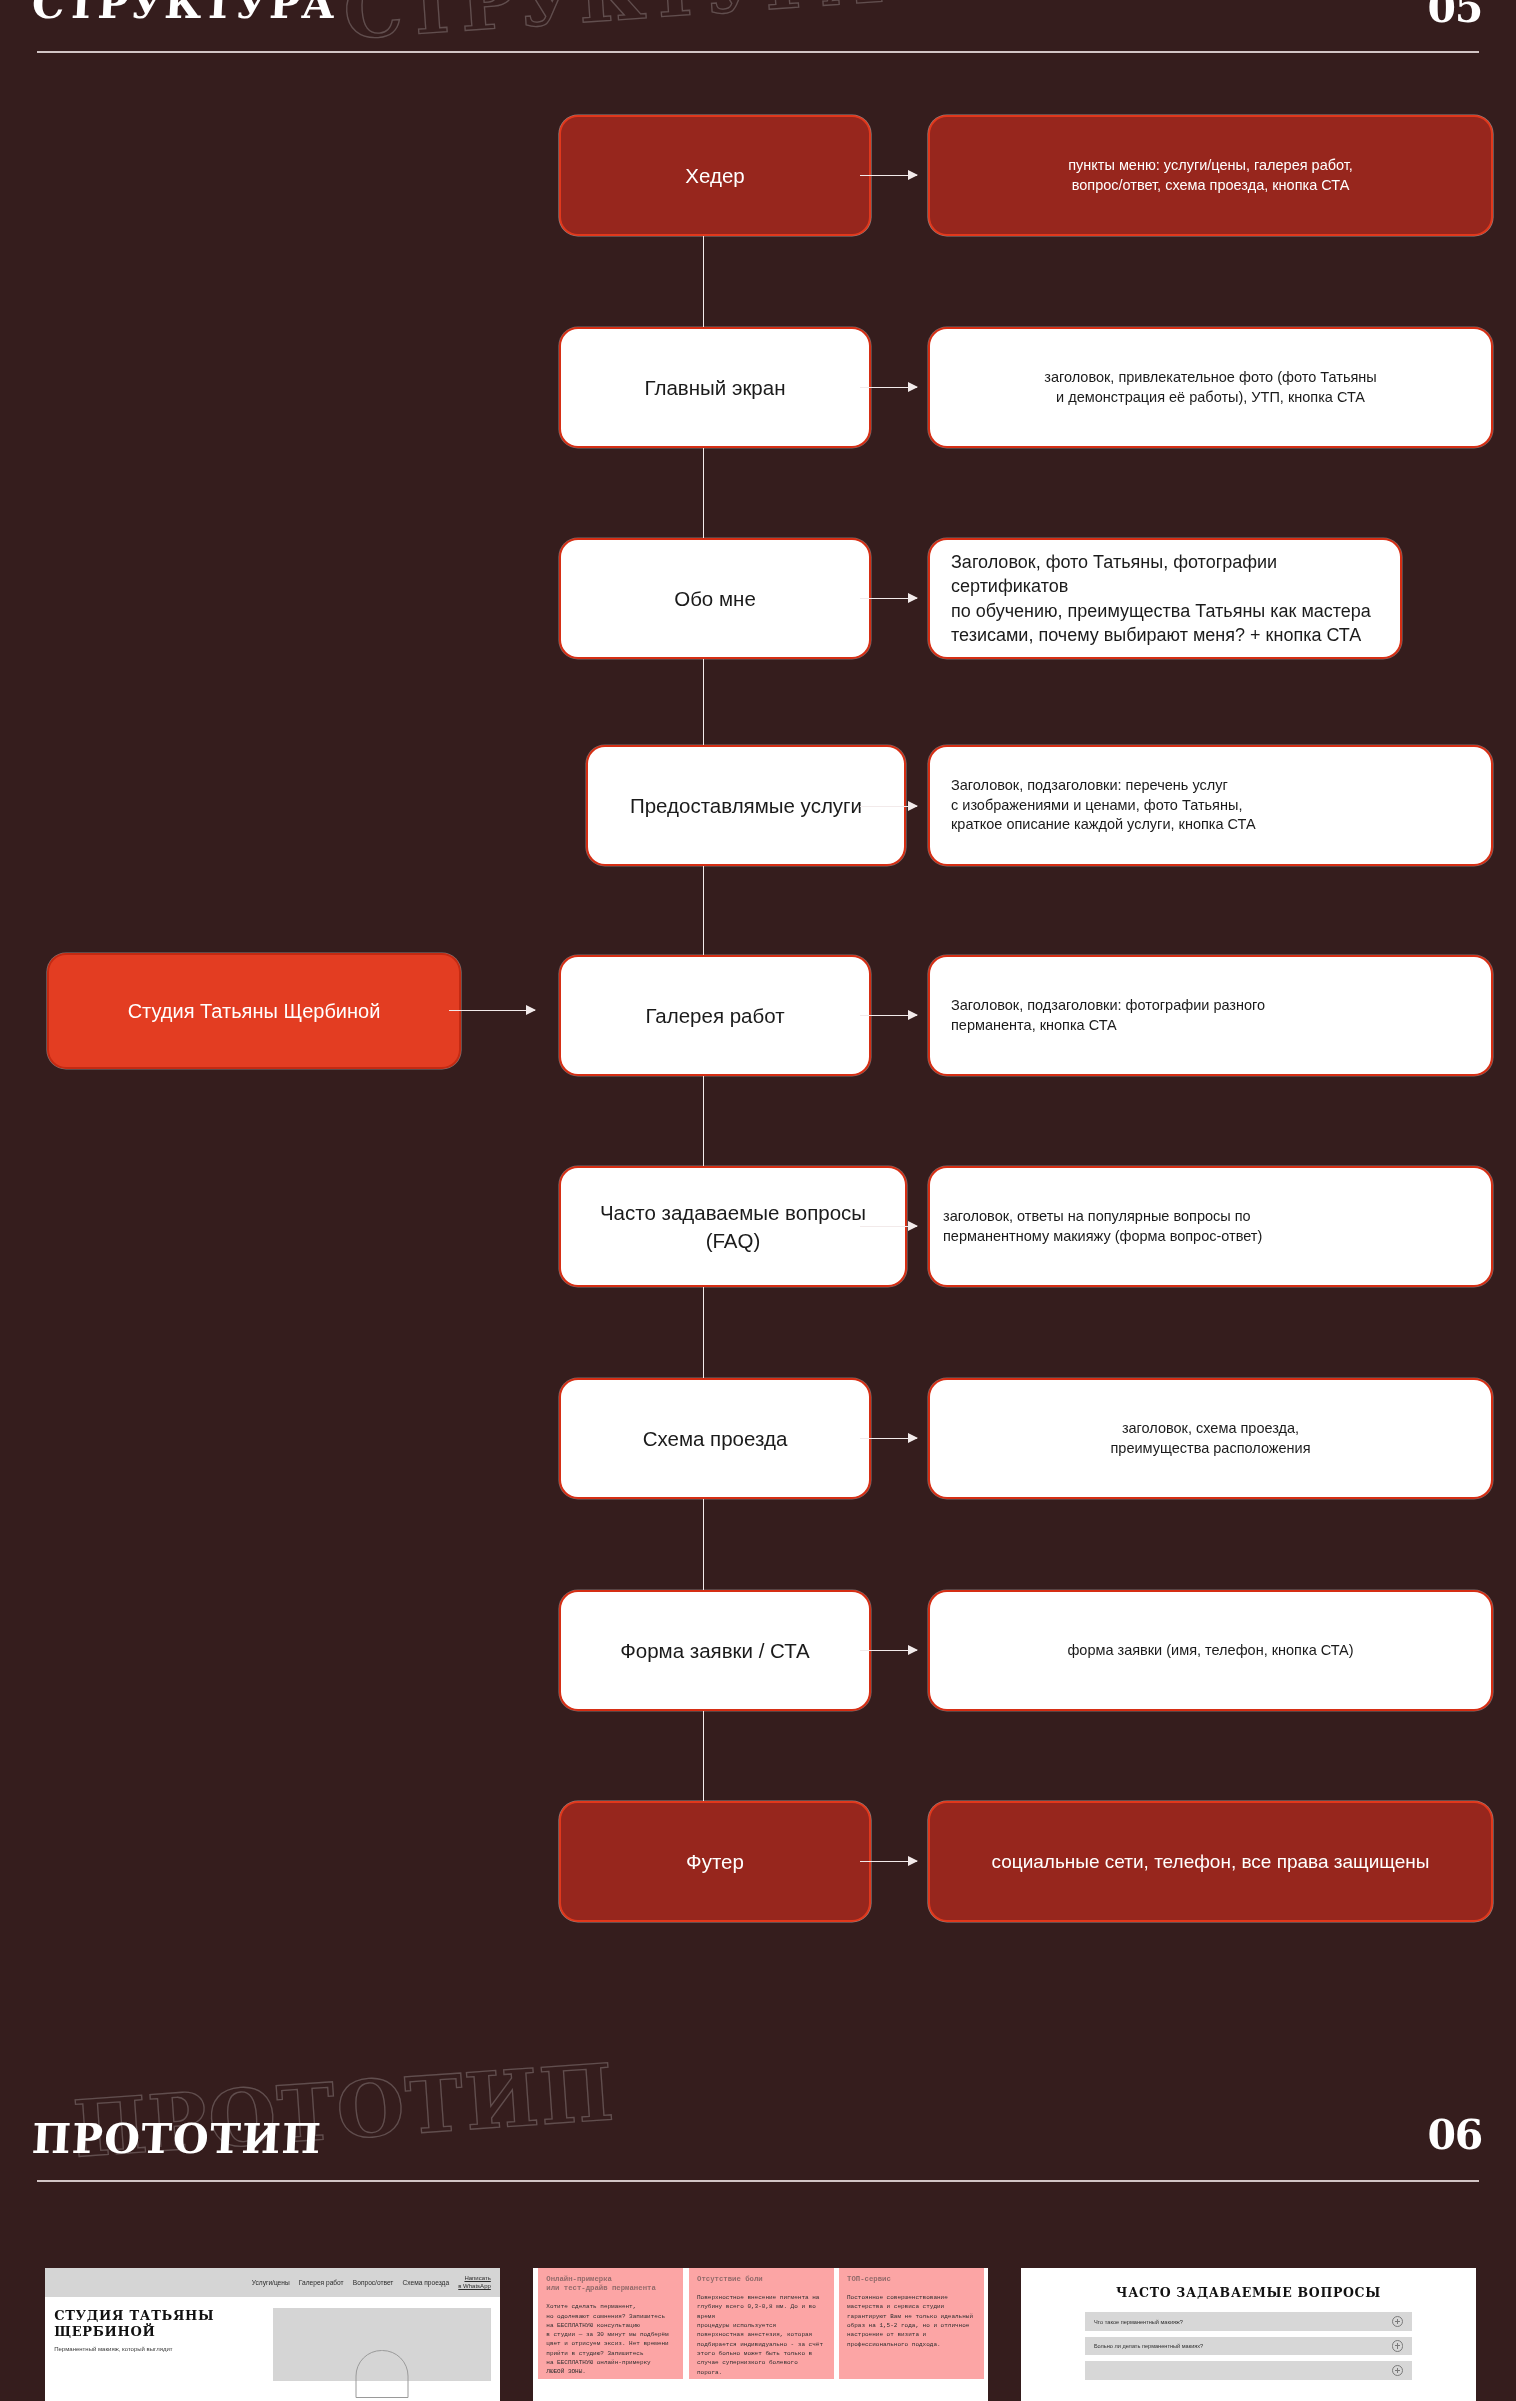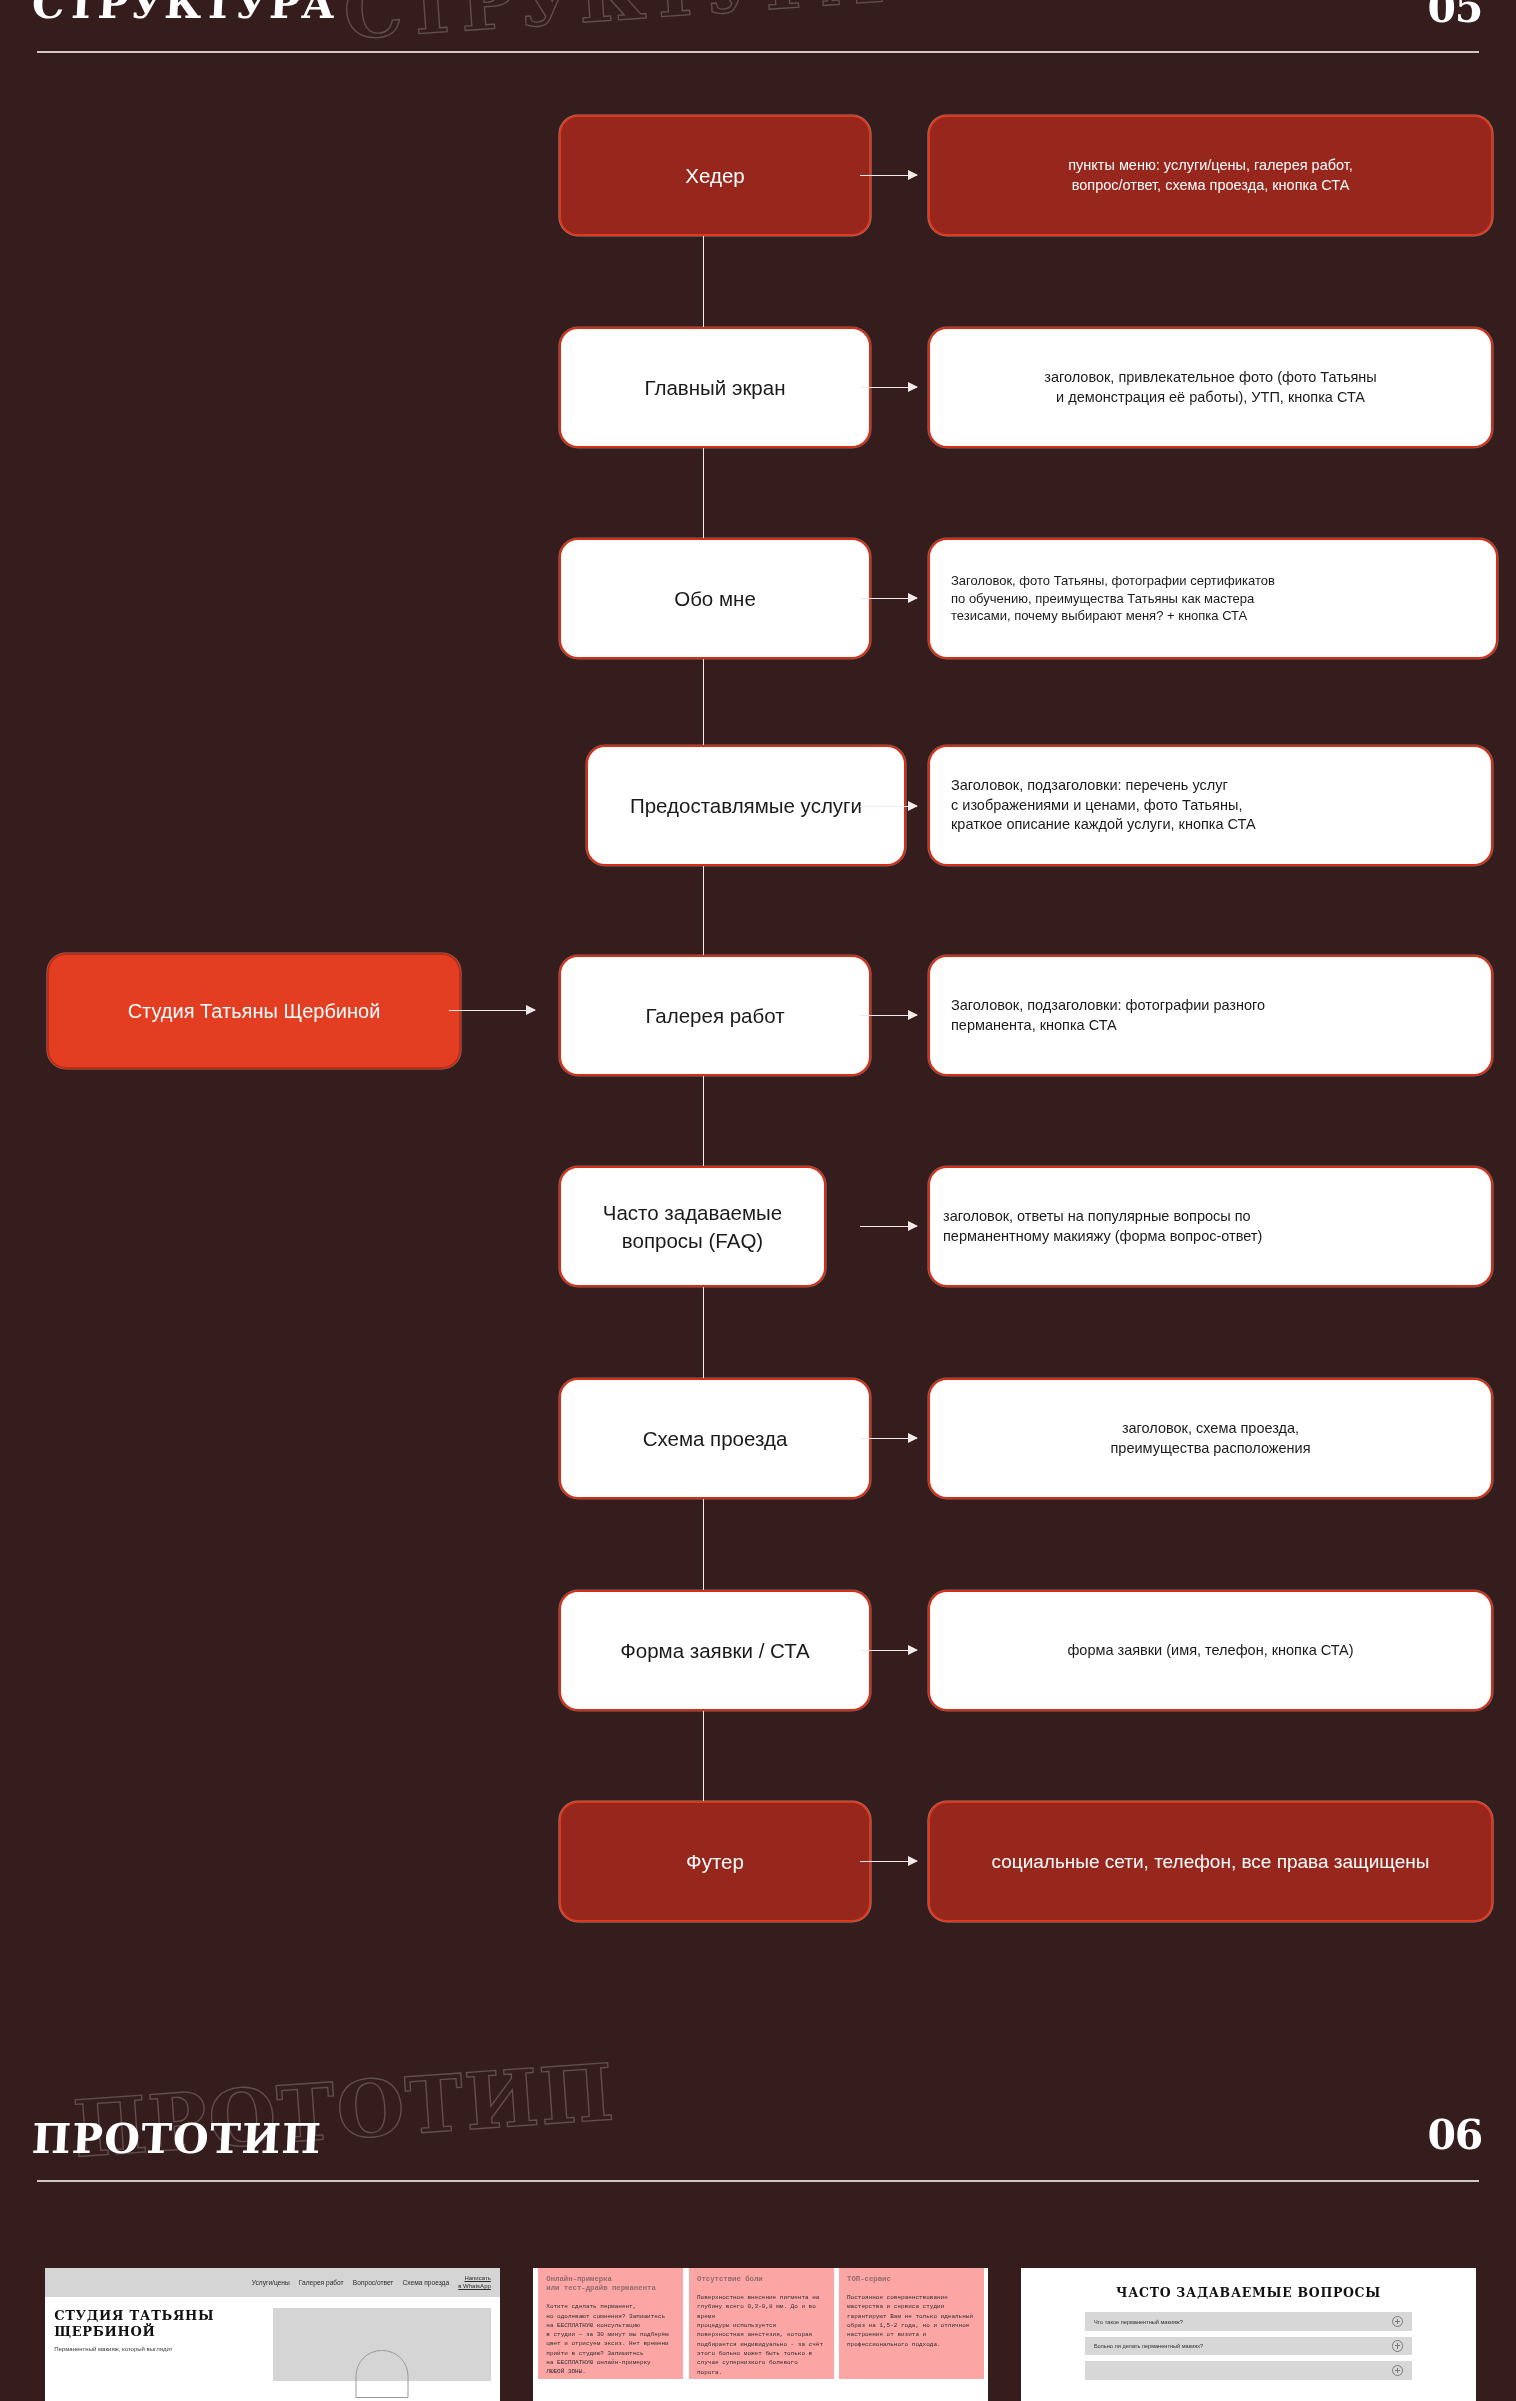--- a/index.html
+++ b/index.html
@@ -210,21 +210,21 @@
   <div class="arrow" style="left:860px; top:387px; width:57px;"></div>
   <div class="node white center" style="left:918px; top:329px; width:561px; height:117px; font-size:14.5px;">
     <span class="label" style="white-space:pre-line;">заголовок, привлекательное фото (фото Татьяны
 и демонстрация её работы), УТП, кнопка СТА</span>
   </div>
 
   <div class="node white center" style="left:549px; top:540px; width:308px; height:117px; font-size:20.5px;">
     <span class="label">Обо мне</span>
   </div>
   <div class="arrow" style="left:860px; top:598px; width:57px;"></div>
-  <div class="node white left" style="left:918px; top:540px; width:566px; height:117px; font-size:13px; padding-left:21px;">
+  <div class="node white left" style="left:918px; top:540px; width:470px; height:117px; font-size:18px; padding-left:21px;">
     <span class="label" style="white-space:pre-line;">Заголовок, фото Татьяны, фотографии сертификатов
 по обучению, преимущества Татьяны как мастера
 тезисами, почему выбирают меня? + кнопка СТА</span>
   </div>
 
   <div class="node white center" style="left:576px; top:747px; width:316px; height:117px; font-size:20.5px;">
     <span class="label">Предоставлямые услуги</span>
   </div>
   <div class="arrow" style="left:860px; top:806px; width:57px;"></div>
   <div class="node white left" style="left:918px; top:747px; width:561px; height:117px; font-size:14.5px; padding-left:21px;">
@@ -235,21 +235,21 @@
 
   <div class="node white center" style="left:549px; top:957px; width:308px; height:117px; font-size:20.5px;">
     <span class="label">Галерея работ</span>
   </div>
   <div class="arrow" style="left:860px; top:1015px; width:57px;"></div>
   <div class="node white left" style="left:918px; top:957px; width:561px; height:117px; font-size:14.5px; padding-left:21px;">
     <span class="label" style="white-space:pre-line;">Заголовок, подзаголовки: фотографии разного
 перманента, кнопка СТА</span>
   </div>
 
-  <div class="node white center" style="left:549px; top:1168px; width:263px; height:117px; font-size:20.5px;">
+  <div class="node white center" style="left:549px; top:1168px; width:344px; height:117px; font-size:20.5px;">
     <span class="label">Часто задаваемые вопросы (FAQ)</span>
   </div>
   <div class="arrow" style="left:860px; top:1226px; width:57px;"></div>
   <div class="node white left" style="left:918px; top:1168px; width:561px; height:117px; font-size:14.5px; padding-left:13px;">
     <span class="label" style="white-space:pre-line;">заголовок, ответы на популярные вопросы по
 перманентному макияжу (форма вопрос-ответ)</span>
   </div>
 
   <div class="node white center" style="left:549px; top:1380px; width:308px; height:117px; font-size:20.5px;">
     <span class="label">Схема проезда</span>

